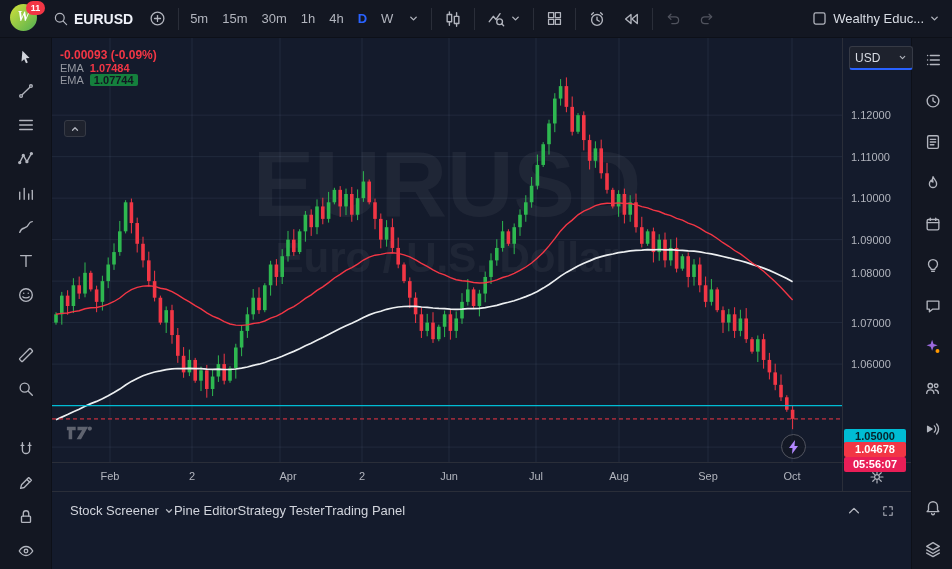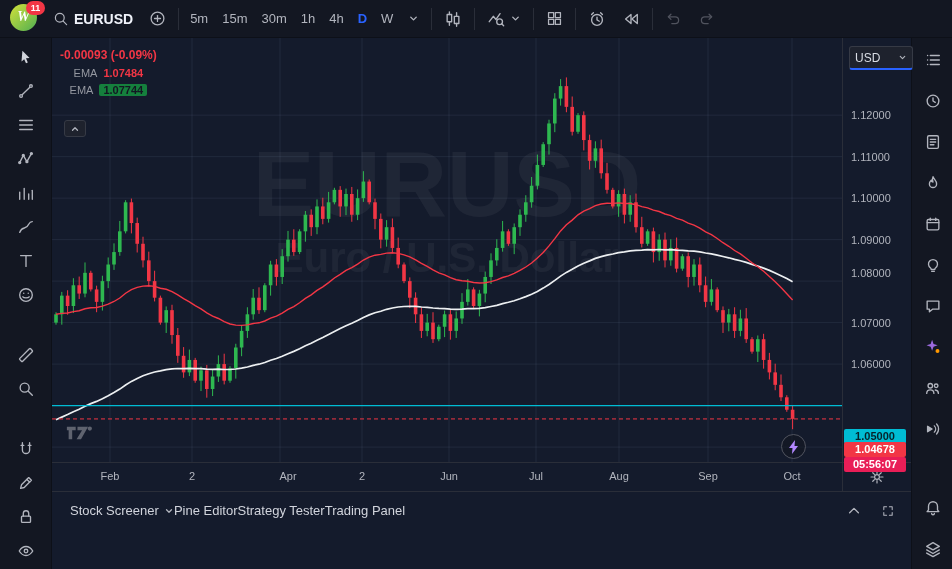--- a/index.html
+++ b/index.html
@@ -30,21 +30,21 @@
   .lgap{height:10px;flex:none;}
 
   
   .main{grid-row:2;grid-column:2;display:flex;flex-direction:column;background:#141b2c;}
   .chart-row{display:flex;height:424px;}
   .plot{position:relative;width:790px;height:424px;overflow:hidden;}
   #chart-svg{position:absolute;left:0;top:0;}
   .watermark{position:absolute;left:50%;top:40%;transform:translate(-50%,-50%);text-align:center;color:rgba(255,255,255,0.05);pointer-events:none;line-height:1.1;}
   .wm1{font-size:92px;font-weight:bold;}
   .wm2{font-size:42px;font-weight:bold;}
-  .overlays{position:absolute;left:8px;top:10px;display:flex;flex-direction:column;gap:5px;pointer-events:none;align-items:center;}
+  .overlays{position:absolute;left:8px;top:10px;display:flex;flex-direction:column;pointer-events:none;}
   .chg{color:#f23645;font-size:12px;font-weight:bold;}
   .ema-row{display:flex;align-items:center;gap:6px;font-size:11px;}
   .ema-lab{color:#9598a1;}
   .ema-val-red{color:#f23645;font-weight:bold;}
   .ema-val-hl{color:#131722;background:#15803d;padding:0 4px;border-radius:2px;font-weight:bold;}
   .collapse-btn{position:absolute;left:12px;top:82px;width:20px;height:15px;background:#1e222d;border:1px solid #363a45;border-radius:3px;display:flex;align-items:center;justify-content:center;cursor:pointer;}
   .tv-logo{position:absolute;left:14px;top:386px;opacity:.75;cursor:pointer;}
   .flash-btn{position:absolute;left:729px;top:396px;width:23px;height:23px;border:1px solid #50535e;border-radius:50%;background:rgba(19,23,34,.6);display:flex;align-items:center;justify-content:center;cursor:pointer;}
 
   
@@ -171,20 +171,29 @@
           <path d="M7 5L4 8l3 3"></path>
         </svg>
     </div>
     <div class="tbtn">
       <svg class="ic ic-dim" width="17" height="17" viewBox="0 0 20 20">
           <path d="M16 8H8a4 4 0 000 8h4"></path>
           <path d="M13 5l3 3-3 3"></path>
         </svg>
     </div>
     <div class="spacer"></div>
+    <div class="tbtn">
+      <svg class="ic" width="17" height="17" viewBox="0 0 20 20">
+          <rect x="3.5" y="3.5" width="13" height="13" rx="2"></rect>
+        </svg>
+      <span class="account-name">Wealthy Educ...</span>
+      <svg class="caret" width="11" height="11" viewBox="0 0 12 12">
+          <path d="M3 4.5l3 3 3-3"></path>
+        </svg>
+    </div>
   </header>
 
   <nav class="left-toolbar">
     <div class="ltb">
         <svg width="18" height="18" viewBox="0 0 20 20">
           <path d="M6 3l8 8-4 .5 2 4.5-2 1-2-4.5L5 15z" fill="#d1d4dc"></path>
         </svg>
       </div>
     <div class="ltb">
         <svg class="ic" width="18" height="18" viewBox="0 0 20 20">

